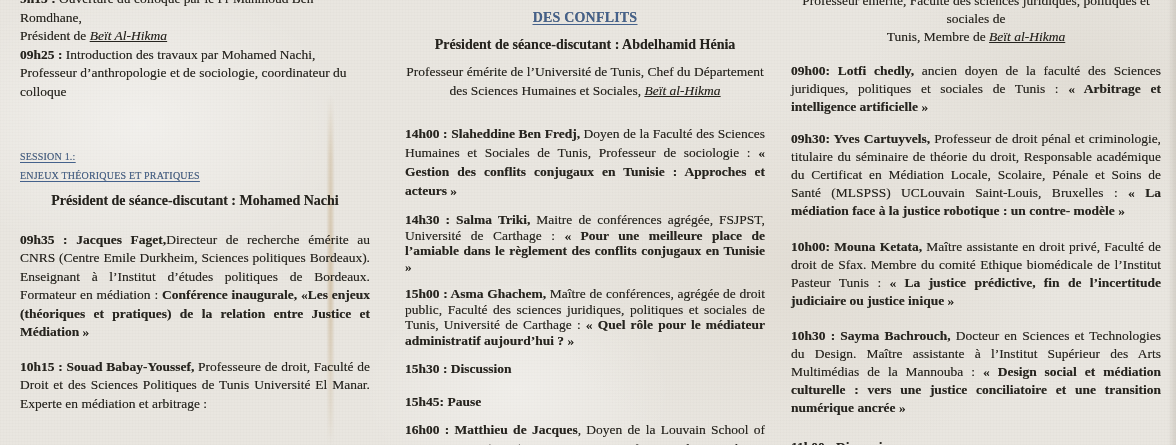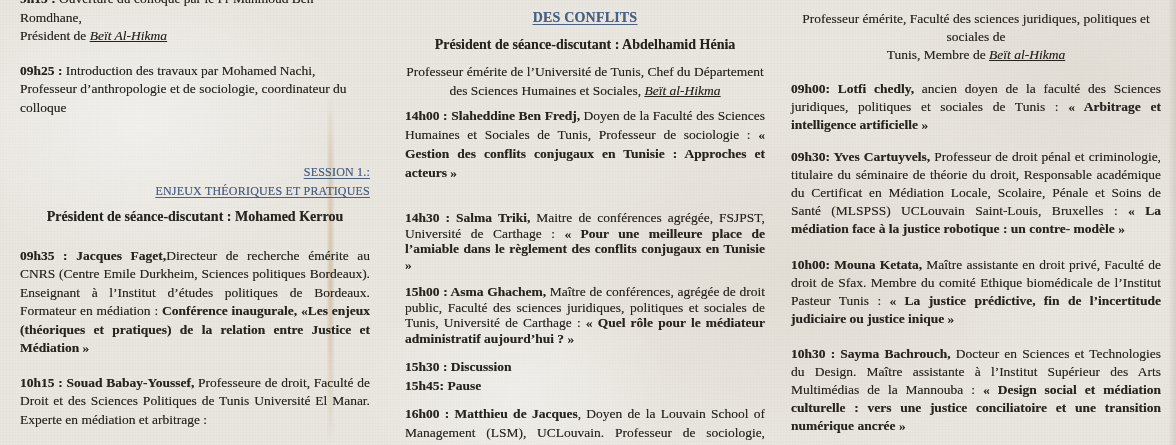--- a/index.html
+++ b/index.html
@@ -33,30 +33,30 @@
   }
   .edge-shade{
     position:absolute;right:0;top:0;width:8px;height:445px;
     background:linear-gradient(to left, rgba(120,110,95,.18), transparent);
     pointer-events:none;
   }
   .cols{position:relative;display:flex;width:1176px;height:445px;}
   .col{position:relative;width:392px;box-sizing:border-box;font-size:13.5px;line-height:18.5px;}
   .col1{padding:0 22px 0 20px;}
   .col2{padding:14px 19px 0 13px;line-height:19px;}
-  .col3{padding:18px 15px 0 7px;line-height:18px;}
+  .col3{padding:0 15px 0 7px;line-height:18px;}
   .block{margin:0;text-shadow:0 0 .4px rgba(40,35,25,.45);}
   .line{display:block;}
   .b{font-weight:bold;}
   .i{font-style:italic;text-decoration:underline;}
   .entry{text-align:justify;}
   .left{text-align:left;}
   .tight{line-height:15.5px;}
   .session-heading{
-    text-align:right;color:var(--blue);line-height:19px;font-size:12px;letter-spacing:.2px;
+    text-align:left;color:var(--blue);line-height:19px;font-size:10px;letter-spacing:.2px;
   }
   .session-heading .line{text-decoration:underline;text-underline-offset:2px;}
   .session-link{
     text-align:center;color:var(--blue);font-size:14px;letter-spacing:.2px;font-weight:bold;
   }
   .session-link .line{text-decoration:underline;text-underline-offset:2px;}
   .chair{text-align:center;font-weight:bold;font-size:14px;}
   .affil{text-align:center;}
   .time-note{font-weight:bold;}
 </style>
@@ -65,43 +65,43 @@
 
 <div class="page">
   <div class="crease"></div>
   <div class="edge-shade"></div>
   <div class="cols">
     <div class="col col1">
         <div class="block left" style="margin-top: -10px;">
           <div class="line"><span class="b">9h15 : </span><span>Ouverture du colloque par le Pr Mahmoud Ben Romdhane,</span></div>
           <div class="line"><span>Président de </span><span class="i">Beït Al-Hikma</span></div>
         </div>
-        <div class="block left" style="margin-top: 16px;">
+        <div class="block left" style="margin-top: 0;">
           <div class="line"><span class="b">09h25 : </span><span>Introduction des travaux par Mohamed Nachi,</span></div>
           <div class="line"><span>Professeur d’anthropologie et de sociologie, coordinateur du colloque</span></div>
         </div>
         <div class="block session-heading" style="margin-top: 46px;">
           <div class="line"><span>SESSION 1.:</span></div>
           <div class="line"><span>ENJEUX THÉORIQUES ET PRATIQUES</span></div>
         </div>
-        <div class="block chair" style="margin-top: 7px;"><span class="b">Président de séance-discutant : Mohamed Kerrou</span></div>
+        <div class="block chair" style="margin-top: 7px;"><span class="b">Président de séance-discutant : Mohamed Nachi</span></div>
         <div class="block entry" style="margin-top: 20px;"><span class="b">09h35 : Jacques Faget,</span><span>Directeur de recherche émérite au CNRS (Centre Emile Durkheim, Sciences politiques Bordeaux). Enseignant à l’Institut d’études politiques de Bordeaux. Formateur en médiation : </span><span class="b">Conférence inaugurale, «Les enjeux (théoriques et pratiques) de la relation entre Justice et Médiation »</span></div>
         <div class="block entry" style="margin-top: 16px;"><span class="b">10h15 :  Souad Babay-Youssef,</span><span> Professeure de droit, Faculté de Droit et des Sciences Politiques de Tunis  Université El Manar. Experte en médiation et arbitrage : </span></div>
       </div>
     <div class="col col2">
         <div class="block session-link" style="margin-top: -6px;">
           <div class="line"><span>DES CONFLITS</span></div>
         </div>
         <div class="block chair" style="margin-top: 8px;"><span class="b">Président de séance-discutant : Abdelhamid Hénia</span></div>
         <div class="block affil" style="margin-top: 8px;"><span>Professeur émérite de l’Université de Tunis, Chef du Département des Sciences Humaines et Sociales, </span><span class="i">Beït al-Hikma</span></div>
-        <div class="block entry" style="margin-top: 6px;"><span class="b">14h00 : Slaheddine Ben Fredj,</span><span> Doyen de la Faculté des Sciences Humaines et Sociales de Tunis, Professeur de sociologie  : </span><span class="b">« Gestion des conflits conjugaux en Tunisie : Approches et acteurs »</span></div>
-        <div class="block entry tight" style="margin-top: 28px;"><span class="b">14h30 : Salma Triki,</span><span> Maitre de conférences agrégée, FSJPST, Université de Carthage : </span><span class="b">« Pour une meilleure place de l’amiable dans le règlement des conflits conjugaux en Tunisie »</span></div>
+        <div class="block entry" style="margin-top: 24px;"><span class="b">14h00 : Slaheddine Ben Fredj,</span><span> Doyen de la Faculté des Sciences Humaines et Sociales de Tunis, Professeur de sociologie  : </span><span class="b">« Gestion des conflits conjugaux en Tunisie : Approches et acteurs »</span></div>
+        <div class="block entry tight" style="margin-top: 12px;"><span class="b">14h30 : Salma Triki,</span><span> Maitre de conférences agrégée, FSJPST, Université de Carthage : </span><span class="b">« Pour une meilleure place de l’amiable dans le règlement des conflits conjugaux en Tunisie »</span></div>
         <div class="block entry tight" style="margin-top: 12px;"><span class="b">15h00 : Asma Ghachem,</span><span> Maître de conférences, agrégée de droit public, Faculté des sciences juridiques, politiques et sociales de Tunis, Université de Carthage : </span><span class="b">« Quel rôle pour le médiateur administratif aujourd’hui ? »</span></div>
         <div class="block time-note" style="margin-top: 11px;"><span class="b">15h30 : Discussion</span></div>
-        <div class="block time-note" style=""><span class="b">15h45: Pause</span></div>
+        <div class="block time-note" style="margin-top: 14px;"><span class="b">15h45: Pause</span></div>
         <div class="block entry" style="margin-top: 9px;"><span class="b">16h00 : Matthieu de Jacques</span><span>, Doyen de la Louvain School of Management (LSM), UCLouvain. Professeur de sociologie, membre du Laboratoire globalisation, institution, subjectivation (LAGIS) : </span></div>
       </div>
     <div class="col col3">
         <div class="block affil" style="margin-top: -8px;">
           <div class="line"><span>Professeur émérite, Faculté des sciences juridiques, politiques et sociales de</span></div>
           <div class="line"><span>Tunis, Membre de </span><span class="i">Beït al-Hikma</span></div>
         </div>
         <div class="block entry" style="margin-top: 16px;"><span class="b">09h00: Lotfi chedly,</span><span> ancien doyen de la faculté des Sciences juridiques, politiques et sociales de Tunis : </span><span class="b">« Arbitrage et intelligence artificielle »</span></div>
         <div class="block entry" style="margin-top: 14px;"><span class="b">09h30: Yves Cartuyvels,</span><span> Professeur de droit pénal et criminologie, titulaire du séminaire de théorie du droit, Responsable académique du Certificat en Médiation Locale, Scolaire, Pénale et Soins de Santé (MLSPSS) UCLouvain Saint-Louis, Bruxelles : </span><span class="b">« La médiation face à la justice robotique : un contre- modèle »</span></div>
         <div class="block entry" style="margin-top: 18px;"><span class="b">10h00: Mouna Ketata,</span><span> Maître assistante en droit privé, Faculté de droit de Sfax. Membre du comité Ethique biomédicale de l’Institut Pasteur Tunis : </span><span class="b">« La justice prédictive, fin de l’incertitude judiciaire ou justice inique »</span></div>

